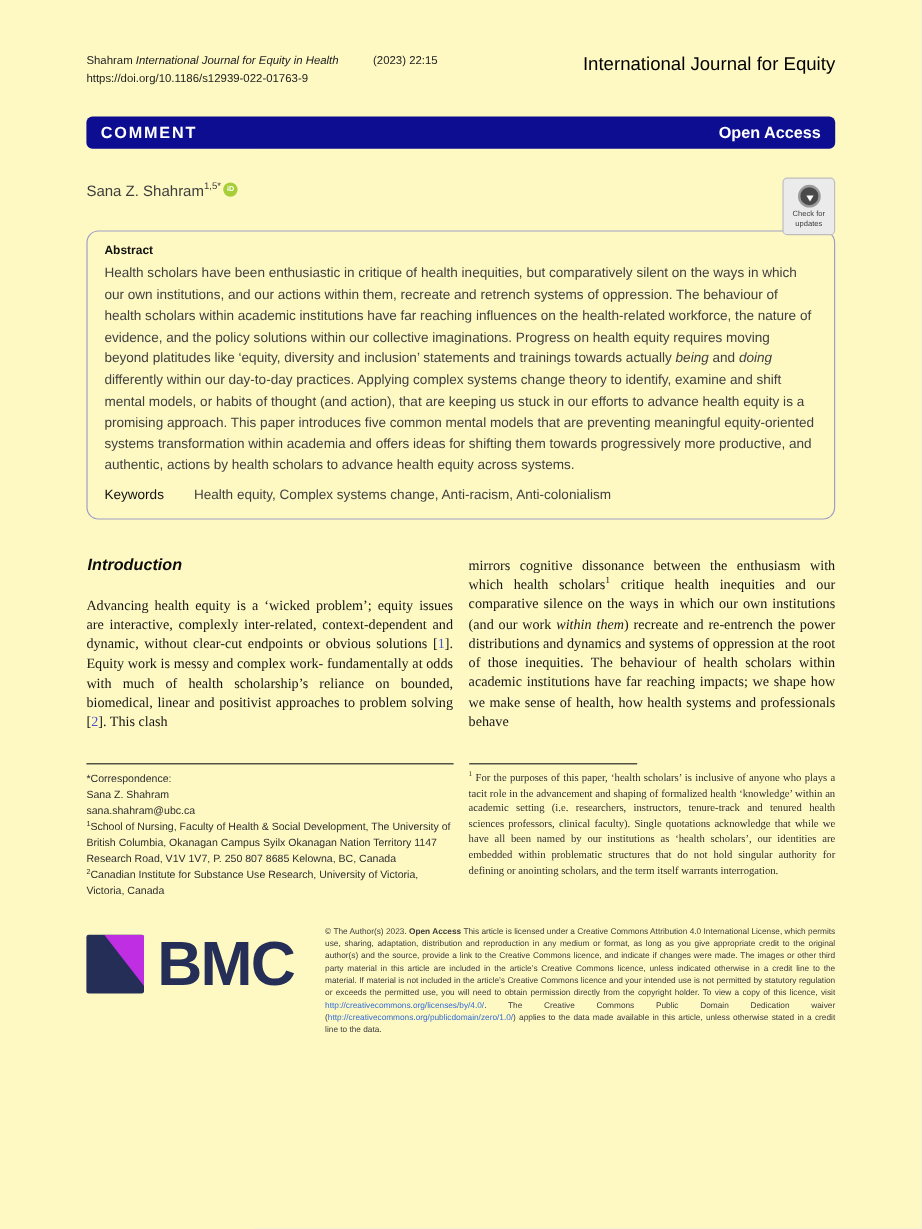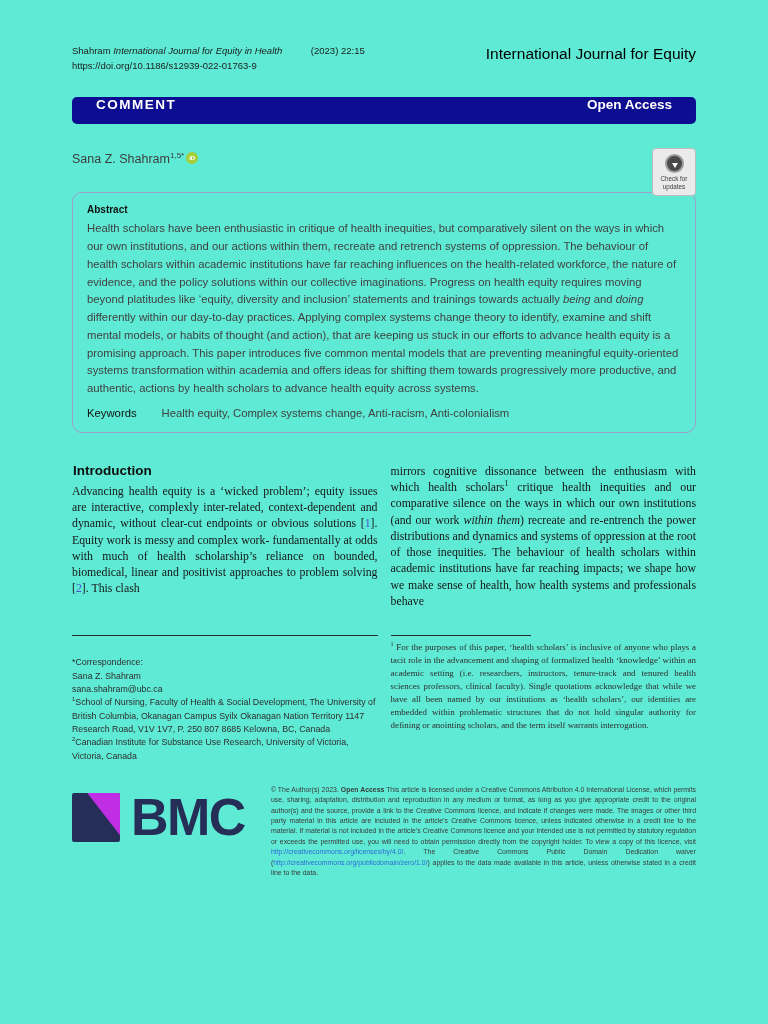--- a/index.html
+++ b/index.html
@@ -1,34 +1,34 @@
 <!DOCTYPE html>
 <html><head>
 <meta charset="utf-8">
 <style>
   * { margin:0; padding:0; box-sizing:border-box; }
   html,body { background:#e9e9e9; }
   .page {
     position:relative; width:768px; height:1024px; margin:0 auto;
-    background:#5eead4; font-family:"Liberation Sans", sans-serif; color:#1a1a1a;
+    background:#fef9c3; font-family:"Liberation Sans", sans-serif; color:#1a1a1a;
     overflow:hidden;
   }
   .content { padding:0 72px; }
 
   
   .header { display:flex; justify-content:space-between; align-items:flex-start; padding-top:44px; }
   .header-left { font-size:9.5px; line-height:1.55; color:#1c1c1c; }
   .header-left .jn-italic { font-style:italic; }
   .header-left .issue { margin-left:26px; }
   .header-right { text-align:right; font-size:15.5px; line-height:1.32; color:#000; }
 
   
   .banner {
     margin-top:24px; height:27px; background:#0d0d91; border-radius:5px;
-    display:flex; justify-content:space-between; padding:0 24px;
+    display:flex; align-items:center; justify-content:space-between; padding:0 12px;
     color:#fff; font-weight:bold; font-size:13.5px;
   }
   .banner .type { letter-spacing:1.5px; }
 
   
   .check-badge {
     position:absolute; right:72px; top:148px; width:44px; height:48px;
     background:#ebebeb; border:1px solid #bdbdbd; border-radius:4px;
     display:flex; flex-direction:column; align-items:center; justify-content:center; gap:2px;
   }
@@ -61,29 +61,29 @@
     padding:11px 14px 13px 14px;
   }
   .abstract-heading { font-size:10px; font-weight:bold; color:#111; margin-bottom:5px; }
   .abstract-body { font-size:11.3px; line-height:1.57; color:#414141; }
   .keywords { margin-top:9px; font-size:11.3px; color:#414141; }
   .keywords .kw-label { font-weight:normal; color:#111; margin-right:25px; }
 
   
   .columns { display:flex; gap:13px; margin-top:30px; }
   .col { width:305.5px; }
-  .section-heading { font-size:13.5px; font-weight:bold; color:#0d0d0d; margin:0 0 5px 1px; }
+  .section-heading { font-size:13.5px; font-weight:bold; color:#0d0d0d; margin:0 0 18px 1px;font-style:italic; }
   .body-text {
     font-family:"Liberation Serif", serif; font-size:11.8px; line-height:1.38;
     text-align:justify; color:#161616;
   }
 
   
   .footnotes { display:flex; gap:13px; margin-top:26px; }
-  .fn-left { width:305.5px; border-top:1px solid #2b2b2b; padding-top:20px;
+  .fn-left { width:305.5px; border-top:1px solid #2b2b2b; padding-top:6px;
     font-size:8.8px; line-height:1.52; color:#2e2e2e; }
   .fn-right { width:305.5px; }
   .fn-rule { width:140px; border-top:1px solid #2b2b2b; margin-bottom:5px; }
   .fn-note {
     font-family:"Liberation Serif", serif; font-size:8.9px; line-height:1.45;
     text-align:justify; color:#2e2e2e;
   }
 
   
   .bottom { display:flex; gap:26px; margin-top:22px; align-items:flex-start; }

